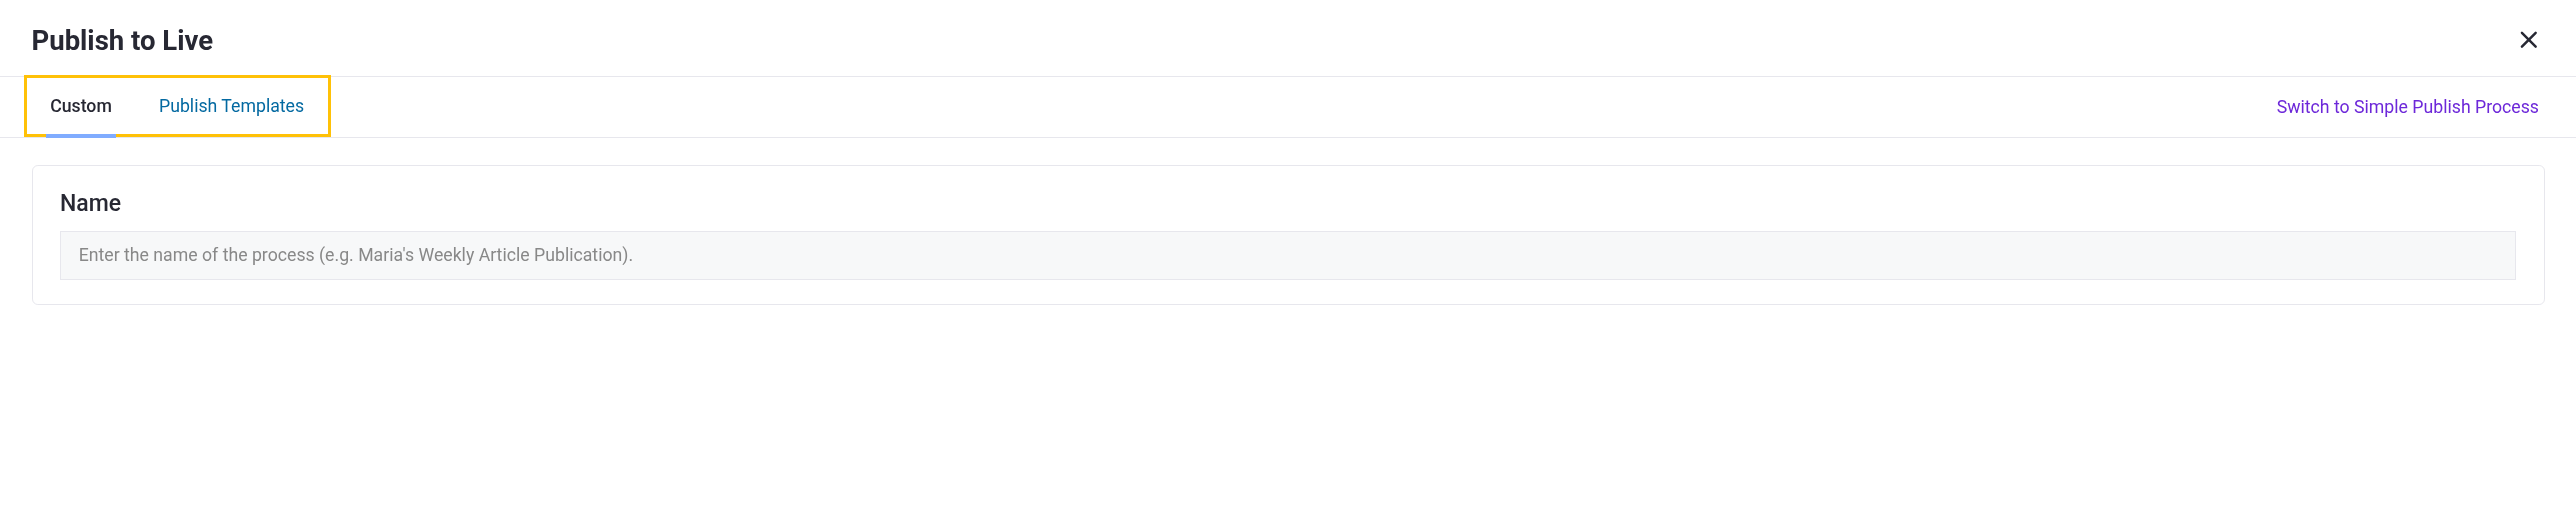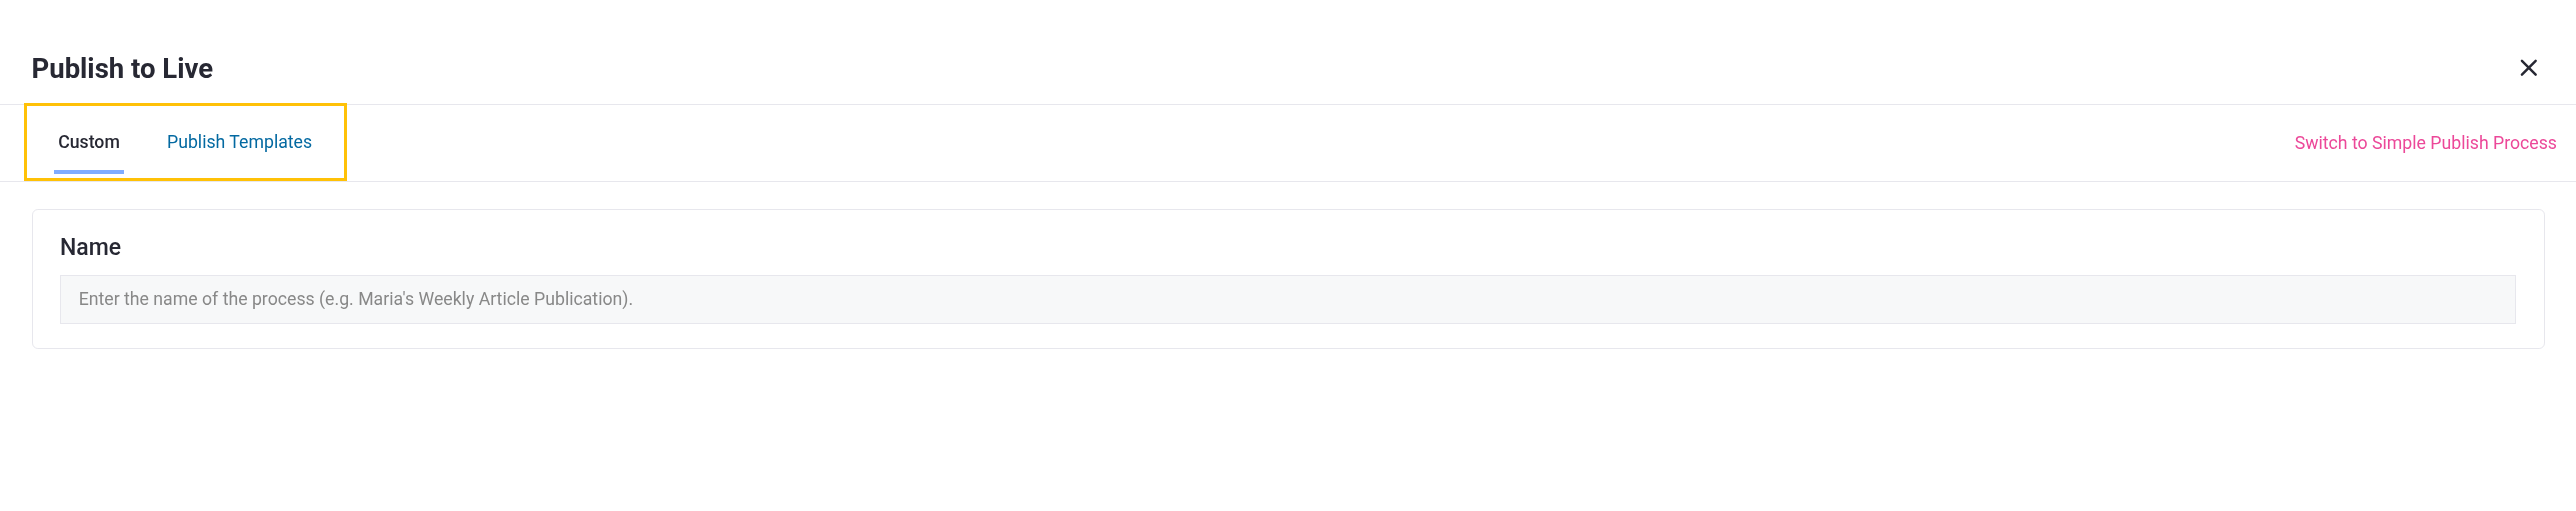--- a/index.html
+++ b/index.html
@@ -7,21 +7,20 @@
       margin: 0;
       padding: 0;
     }
     body {
       font-family: -apple-system, BlinkMacSystemFont, "Segoe UI", Roboto, Helvetica, Arial, sans-serif;
       background: #fff;
       color: #272833;
     }
     .container {
       width: 100%;
-      margin-top: 28px;
     }
     .header {
       display: flex;
       justify-content: space-between;
       align-items: center;
       padding: 23.6px 31.5px 19.7px 31.5px;
       border-bottom: 1px solid #e7e7ed;
     }
     .header h1 {
       font-size: 27.5px;
@@ -43,21 +42,21 @@
     }
     .subheader {
       display: flex;
       justify-content: space-between;
       align-items: center;
       border-bottom: 1px solid #e7e7ed;
     }
     .tabs-wrapper {
       border: 3.9px solid #ffc107;
       display: inline-flex;
-      padding: 8px;
+      padding: 0;
       margin-left: 23.6px;
       margin-top: -2px;
     }
     .tabs {
       display: flex;
       gap: 0;
     }
     .tab {
       padding: 17.7px 23.6px;
       font-size: 17.7px;
@@ -75,24 +74,24 @@
     .tab.active::after {
       content: '';
       position: absolute;
       bottom: -3.9px;
       left: 19.7px;
       right: 19.7px;
       height: 3.9px;
       background: #80acff;
     }
     .switch-link {
-      color: #ec4899;
+      color: #6d28d9;
       font-size: 17.7px;
       text-decoration: none;
-      padding-right: 19px;
+      padding-right: 37px;
       cursor: pointer;
     }
     .form-section {
       margin: 27.5px 31.5px 0 31.5px;
       border: 1px solid #e7e7ed;
       border-radius: 5.9px;
       padding: 23.6px 27.5px;
     }
     .form-label {
       font-size: 23px;

